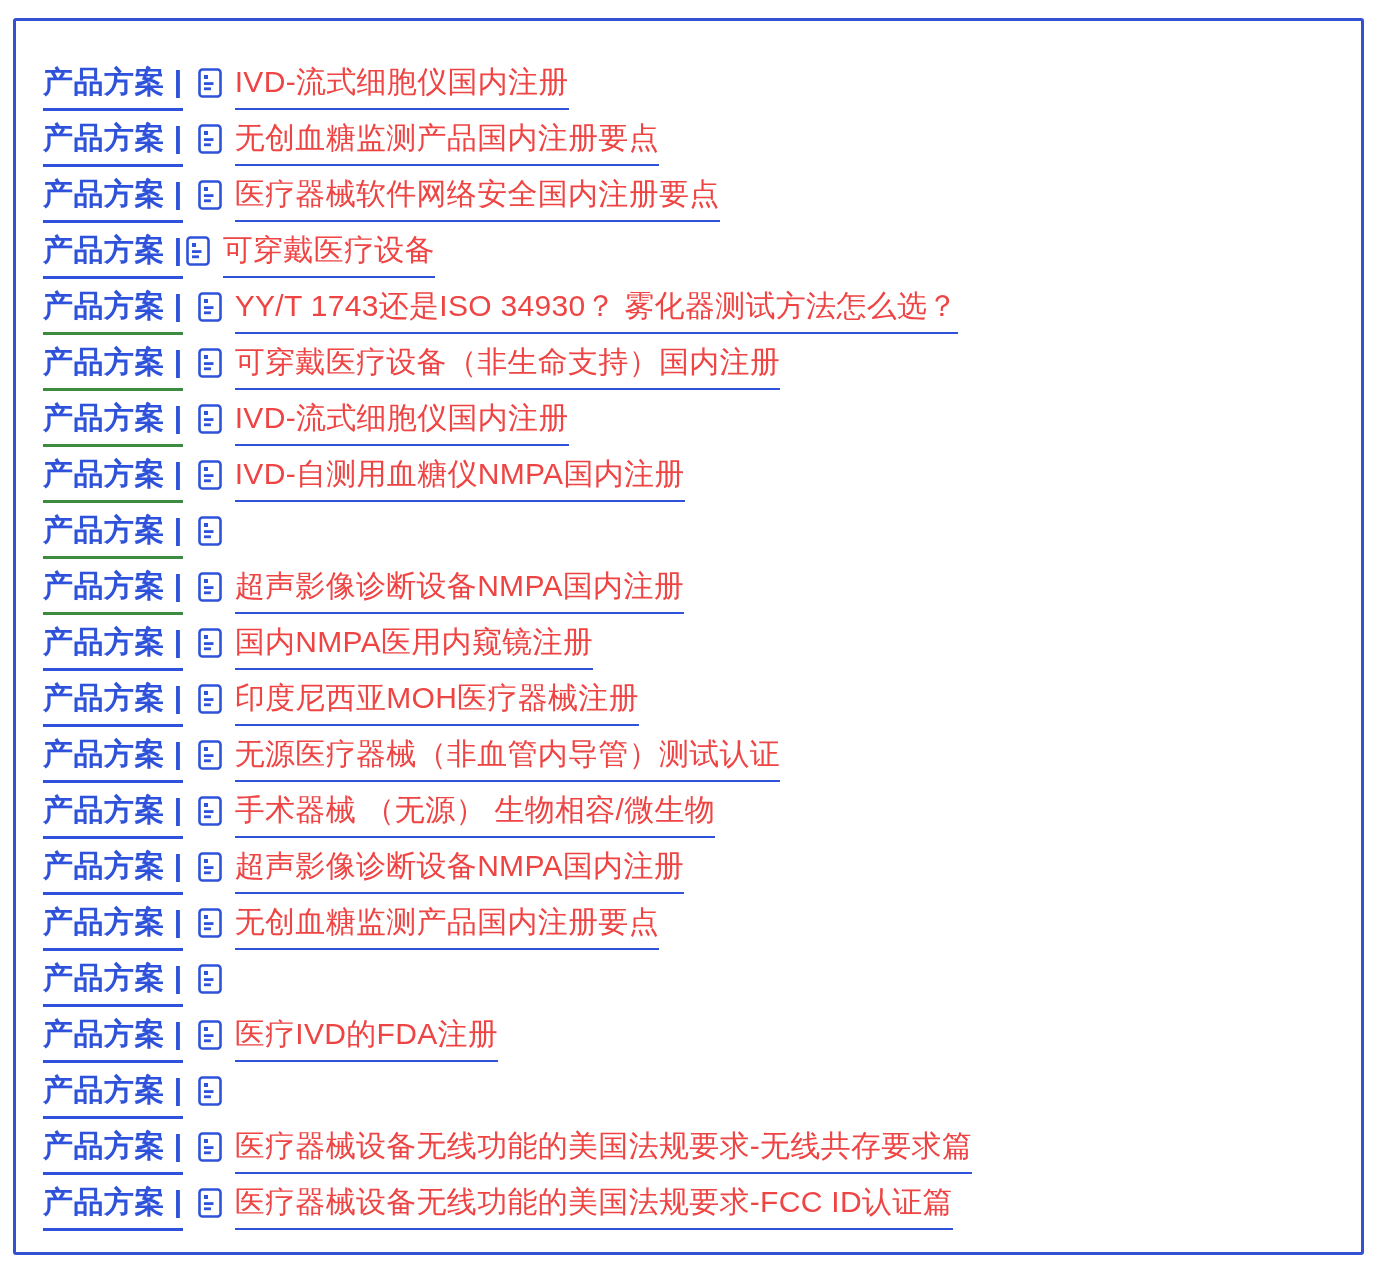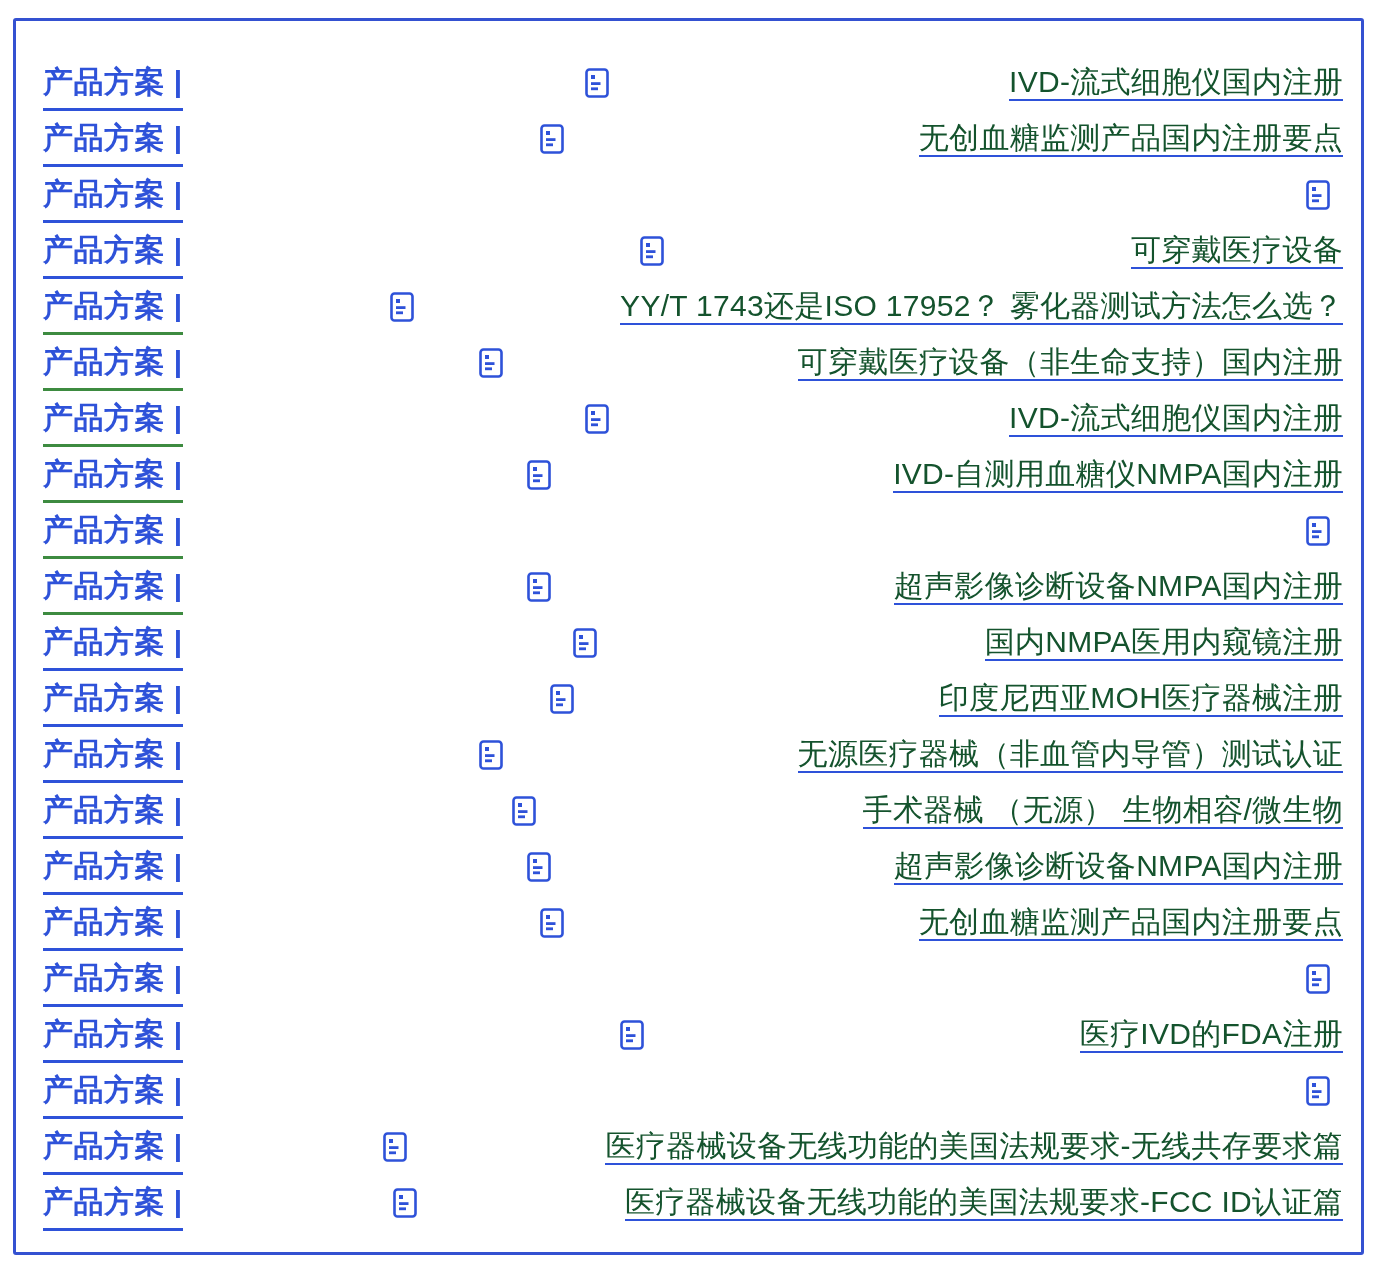--- a/index.html
+++ b/index.html
@@ -25,21 +25,20 @@
     border-radius: 3px;
     background: #ffffff;
     padding: 44px 18px 0 27px;
     overflow: hidden;
   }
   .row {
     display: flex;
     align-items: flex-start;
     margin-bottom: 10px;
     white-space: nowrap;
-    justify-content: space-between;
   }
   .prefix {
     font-weight: 700;
     color: #2e52d9;
     font-size: 30px;
     line-height: 34px;
     letter-spacing: 0.5px;
     text-decoration: none;
     border-bottom: 3px solid #2e52d9;
     padding-bottom: 9px;
@@ -51,26 +50,27 @@
   .doc-icon {
     flex: 0 0 auto;
     margin: 3px 13px 0 15px;
     display: inline-block;
     cursor: pointer;
   }
   .row.tight .doc-icon {
     margin-left: 3px;
   }
   .link {
-    color: #14532d;
+    color: #ef4444;
     font-size: 30px;
     line-height: 34px;
     letter-spacing: 0.3px;
     text-decoration: none;
     border-bottom: 2.5px solid #2e52d9;
+    padding-bottom: 9px;
     cursor: pointer;
   }
 </style>
 </head>
 <body>
 
 <div class="frame">
   <div id="article-list">
   <div class="row">
     <a class="prefix">产品方案 |</a>
@@ -101,20 +101,21 @@
   <div class="row">
     <a class="prefix">产品方案 |</a>
     <span class="doc-icon">
       <svg width="24" height="30" viewBox="0 0 24 30" aria-hidden="true">
         <rect x="1.5" y="1.5" width="21" height="27" rx="3" fill="none" stroke="#2e52d9" stroke-width="2.6"></rect>
         <rect x="6" y="7" width="4" height="4" fill="#2e52d9"></rect>
         <rect x="6" y="14.2" width="9.5" height="2.8" fill="#2e52d9"></rect>
         <rect x="6" y="19.4" width="7" height="2.8" fill="#2e52d9"></rect>
       </svg>
     </span>
+    <a class="link">医疗器械软件网络安全国内注册要点</a>
   </div>
 
   <div class="row tight">
     <a class="prefix">产品方案 |</a>
     <span class="doc-icon">
       <svg width="24" height="30" viewBox="0 0 24 30" aria-hidden="true">
         <rect x="1.5" y="1.5" width="21" height="27" rx="3" fill="none" stroke="#2e52d9" stroke-width="2.6"></rect>
         <rect x="6" y="7" width="4" height="4" fill="#2e52d9"></rect>
         <rect x="6" y="14.2" width="9.5" height="2.8" fill="#2e52d9"></rect>
         <rect x="6" y="19.4" width="7" height="2.8" fill="#2e52d9"></rect>
@@ -126,21 +127,21 @@
   <div class="row green">
     <a class="prefix">产品方案 |</a>
     <span class="doc-icon">
       <svg width="24" height="30" viewBox="0 0 24 30" aria-hidden="true">
         <rect x="1.5" y="1.5" width="21" height="27" rx="3" fill="none" stroke="#2e52d9" stroke-width="2.6"></rect>
         <rect x="6" y="7" width="4" height="4" fill="#2e52d9"></rect>
         <rect x="6" y="14.2" width="9.5" height="2.8" fill="#2e52d9"></rect>
         <rect x="6" y="19.4" width="7" height="2.8" fill="#2e52d9"></rect>
       </svg>
     </span>
-    <a class="link">YY/T 1743还是ISO 17952？ 雾化器测试方法怎么选？</a>
+    <a class="link">YY/T 1743还是ISO 34930？ 雾化器测试方法怎么选？</a>
   </div>
 
   <div class="row green">
     <a class="prefix">产品方案 |</a>
     <span class="doc-icon">
       <svg width="24" height="30" viewBox="0 0 24 30" aria-hidden="true">
         <rect x="1.5" y="1.5" width="21" height="27" rx="3" fill="none" stroke="#2e52d9" stroke-width="2.6"></rect>
         <rect x="6" y="7" width="4" height="4" fill="#2e52d9"></rect>
         <rect x="6" y="14.2" width="9.5" height="2.8" fill="#2e52d9"></rect>
         <rect x="6" y="19.4" width="7" height="2.8" fill="#2e52d9"></rect>

